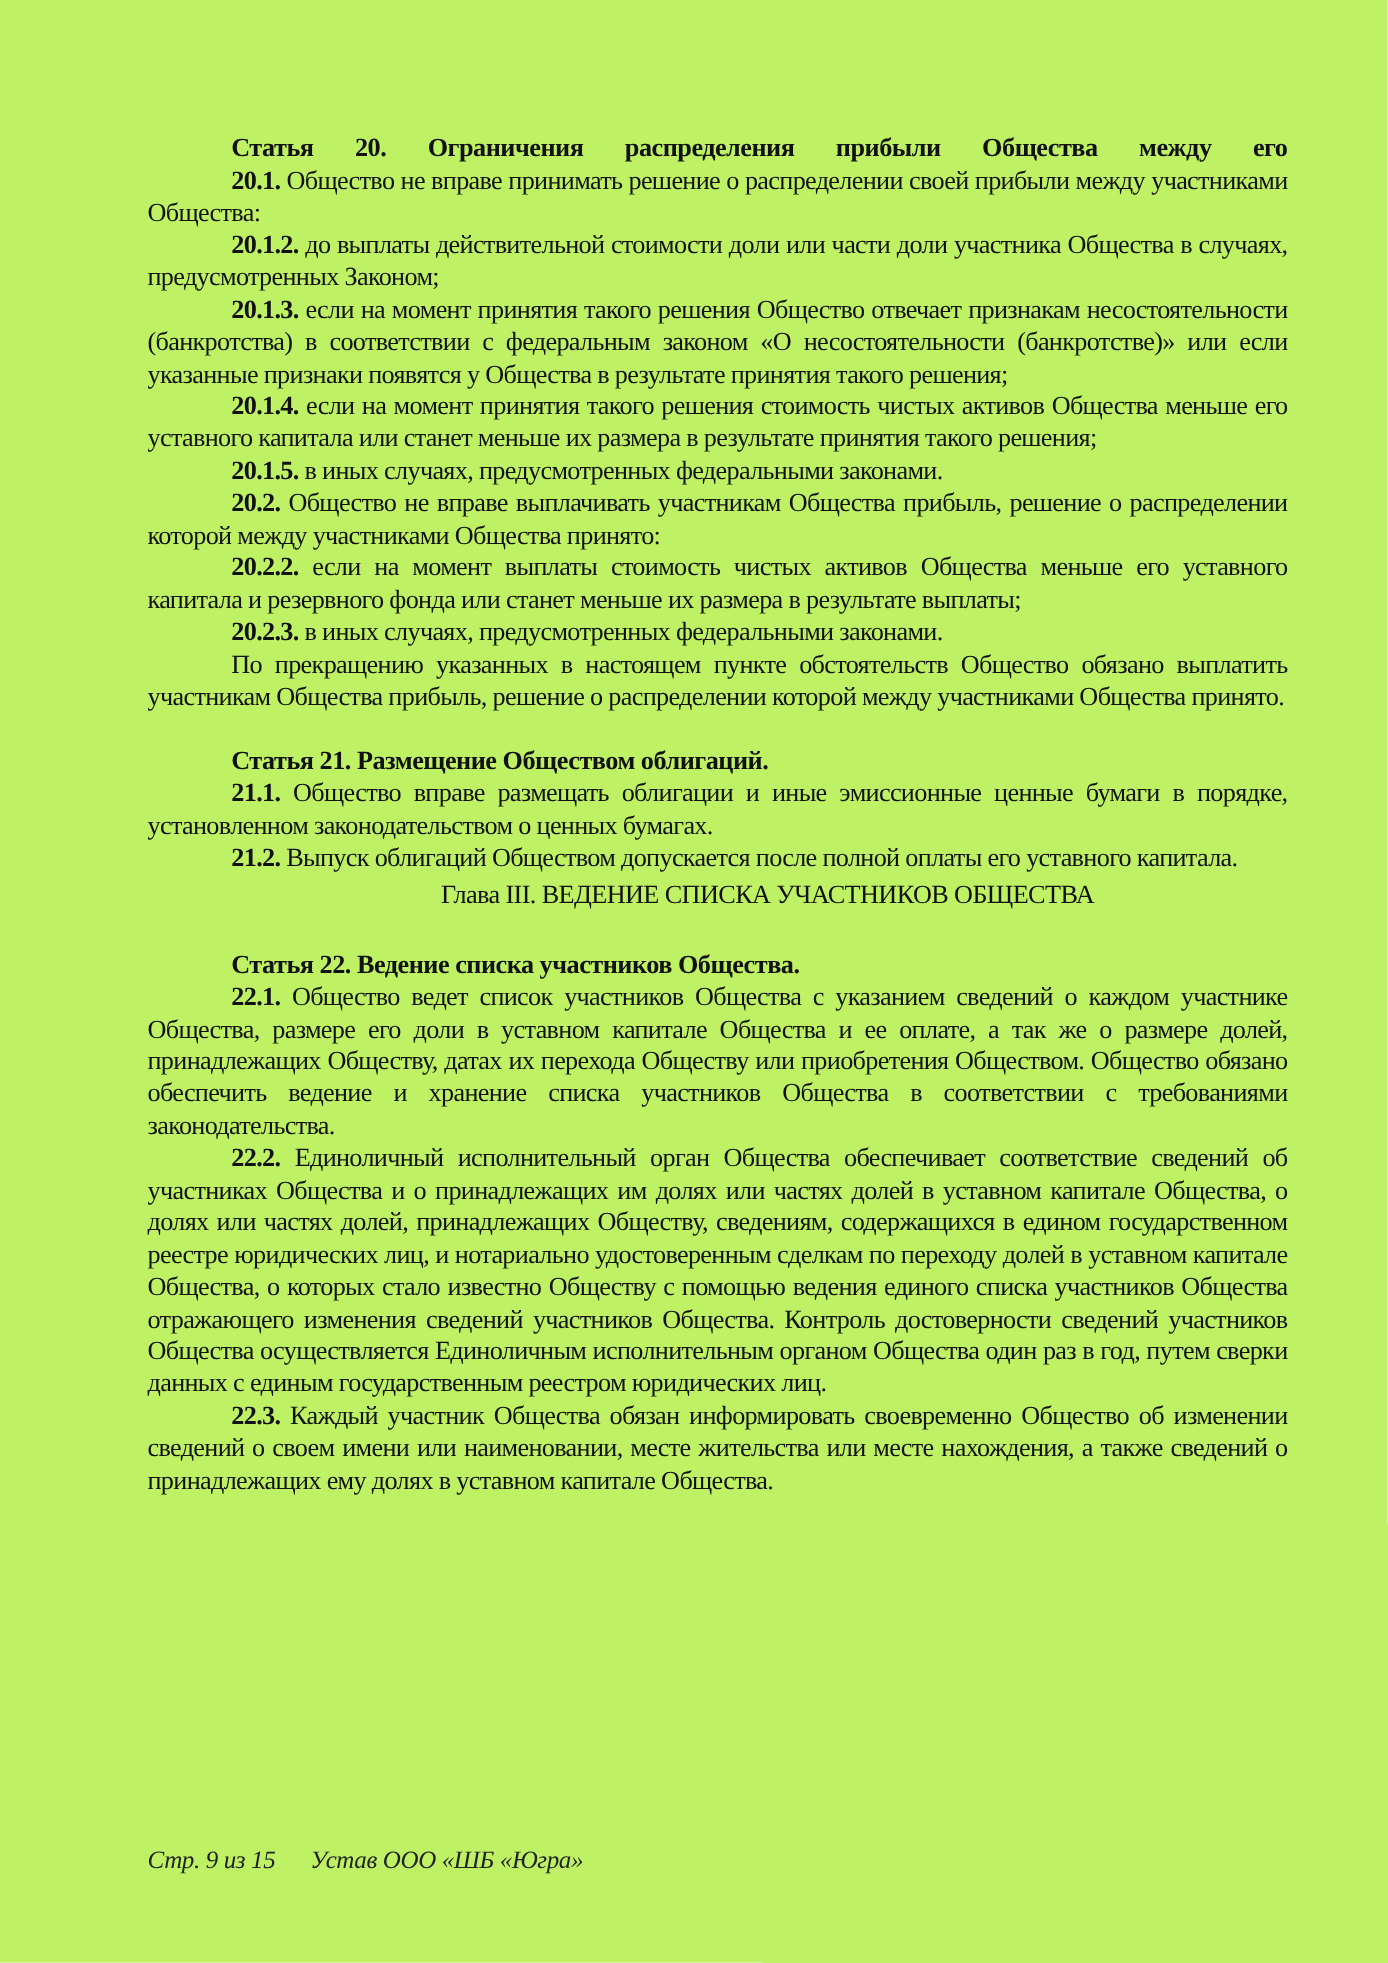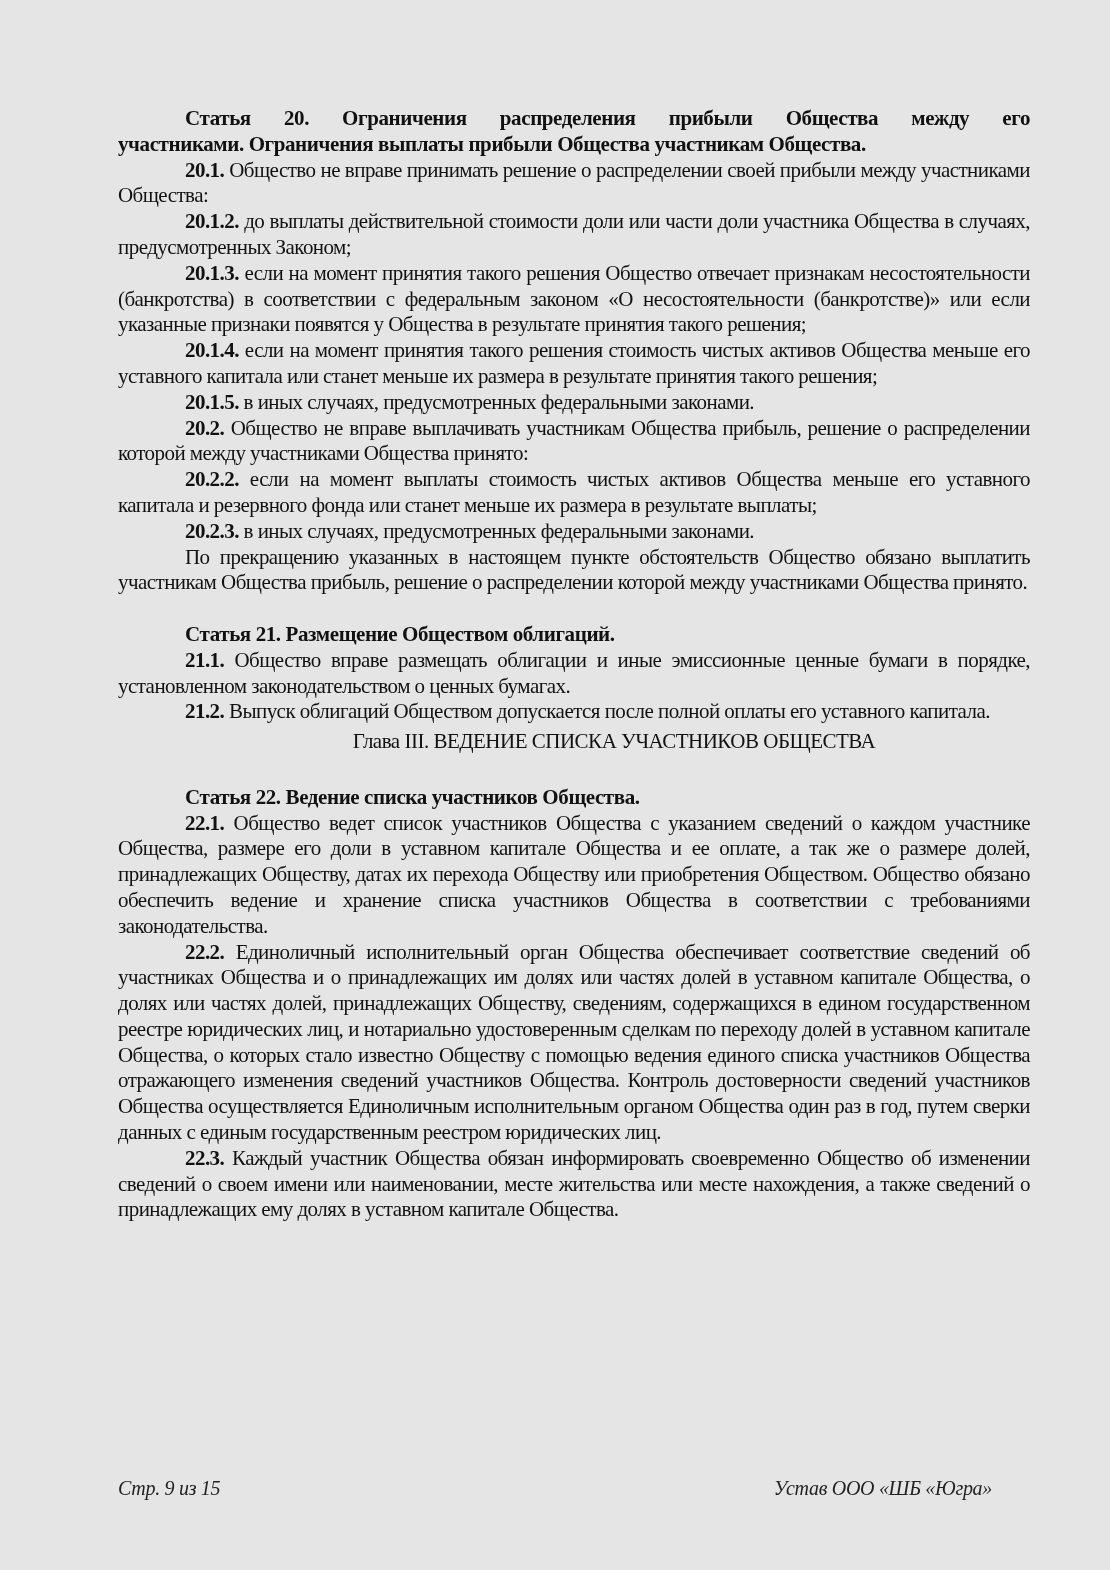--- a/index.html
+++ b/index.html
@@ -1,18 +1,18 @@
 <!DOCTYPE html>
 <html><head>
 <meta charset="utf-8">
 <style>
   html, body { margin: 0; padding: 0; background: #ffffff; }
   body { width: 1110px; height: 1570px; position: relative; overflow: hidden; }
   .page {
-    position: absolute; left: 0; top: 0; width: 1110px; height: 1570px; background: #e5e5e5;
+    position: absolute; left: 0; top: 0; width: 1110px; height: 1570px; background: #bef264;
   }
   .content {
     position: absolute; left: 118px; top: 106px; width: 912px;
     font-family: "Liberation Serif", serif;
     font-size: 21px;
     line-height: 25.8px;
     color: #111;
   }
   .p {
     margin: 0; text-align: justify; text-indent: 67px;
@@ -20,31 +20,30 @@
   }
   .p .num { font-weight: bold; }
   .art-title { margin: 0; text-indent: 67px; font-weight: bold; text-align: justify; letter-spacing: -0.4px; }
   .art-title.first { text-align-last: justify; }
   .art-title.first2 { text-indent: 0; }
   .gap { height: 25.8px; }
   .chapter { margin: 4px; text-align: center; letter-spacing: -0.5px; padding-left: 80px; }
   .footer {
     position: absolute; top: 1477px; left: 118px; width: 874px;
     font-family: "Liberation Serif", serif; font-style: italic; font-size: 20px; color: #222;
-    display: flex; justify-content: space-between; letter-spacing: -0.3px;
+    display: flex; letter-spacing: -0.3px; gap: 28px;
   }
 </style>
 </head>
 <body>
 
 <div class="page">
   <div class="content">
 
     <p class="art-title first">Статья 20. Ограничения распределения прибыли Общества между его</p>
-    <p class="art-title first2">участниками. Ограничения выплаты прибыли Общества участникам Общества.</p>
 
     <p class="p"><span class="num">20.1.</span><span> Общество не вправе принимать решение о распределении своей прибыли между участниками Общества:</span></p>
     <p class="p"><span class="num">20.1.2.</span><span> до выплаты действительной стоимости доли или части доли участника Общества в случаях, предусмотренных Законом;</span></p>
     <p class="p"><span class="num">20.1.3.</span><span> если на момент принятия такого решения Общество отвечает признакам несостоятельности (банкротства) в соответствии с федеральным законом «О несостоятельности (банкротстве)» или если указанные признаки появятся у Общества в результате принятия такого решения;</span></p>
     <p class="p"><span class="num">20.1.4.</span><span> если на момент принятия такого решения стоимость чистых активов Общества меньше его уставного капитала или станет меньше их размера в результате принятия такого решения;</span></p>
     <p class="p"><span class="num">20.1.5.</span><span> в иных случаях, предусмотренных федеральными законами.</span></p>
     <p class="p"><span class="num">20.2.</span><span> Общество не вправе выплачивать участникам Общества прибыль, решение о распределении которой между участниками Общества принято:</span></p>
     <p class="p"><span class="num">20.2.2.</span><span> если на момент выплаты стоимость чистых активов Общества меньше его уставного капитала и резервного фонда или станет меньше их размера в результате выплаты;</span></p>
     <p class="p"><span class="num">20.2.3.</span><span> в иных случаях, предусмотренных федеральными законами.</span></p>
     <p class="p"><span>По прекращению указанных в настоящем пункте обстоятельств Общество обязано выплатить участникам Общества прибыль, решение о распределении которой между участниками Общества принято.</span></p>

